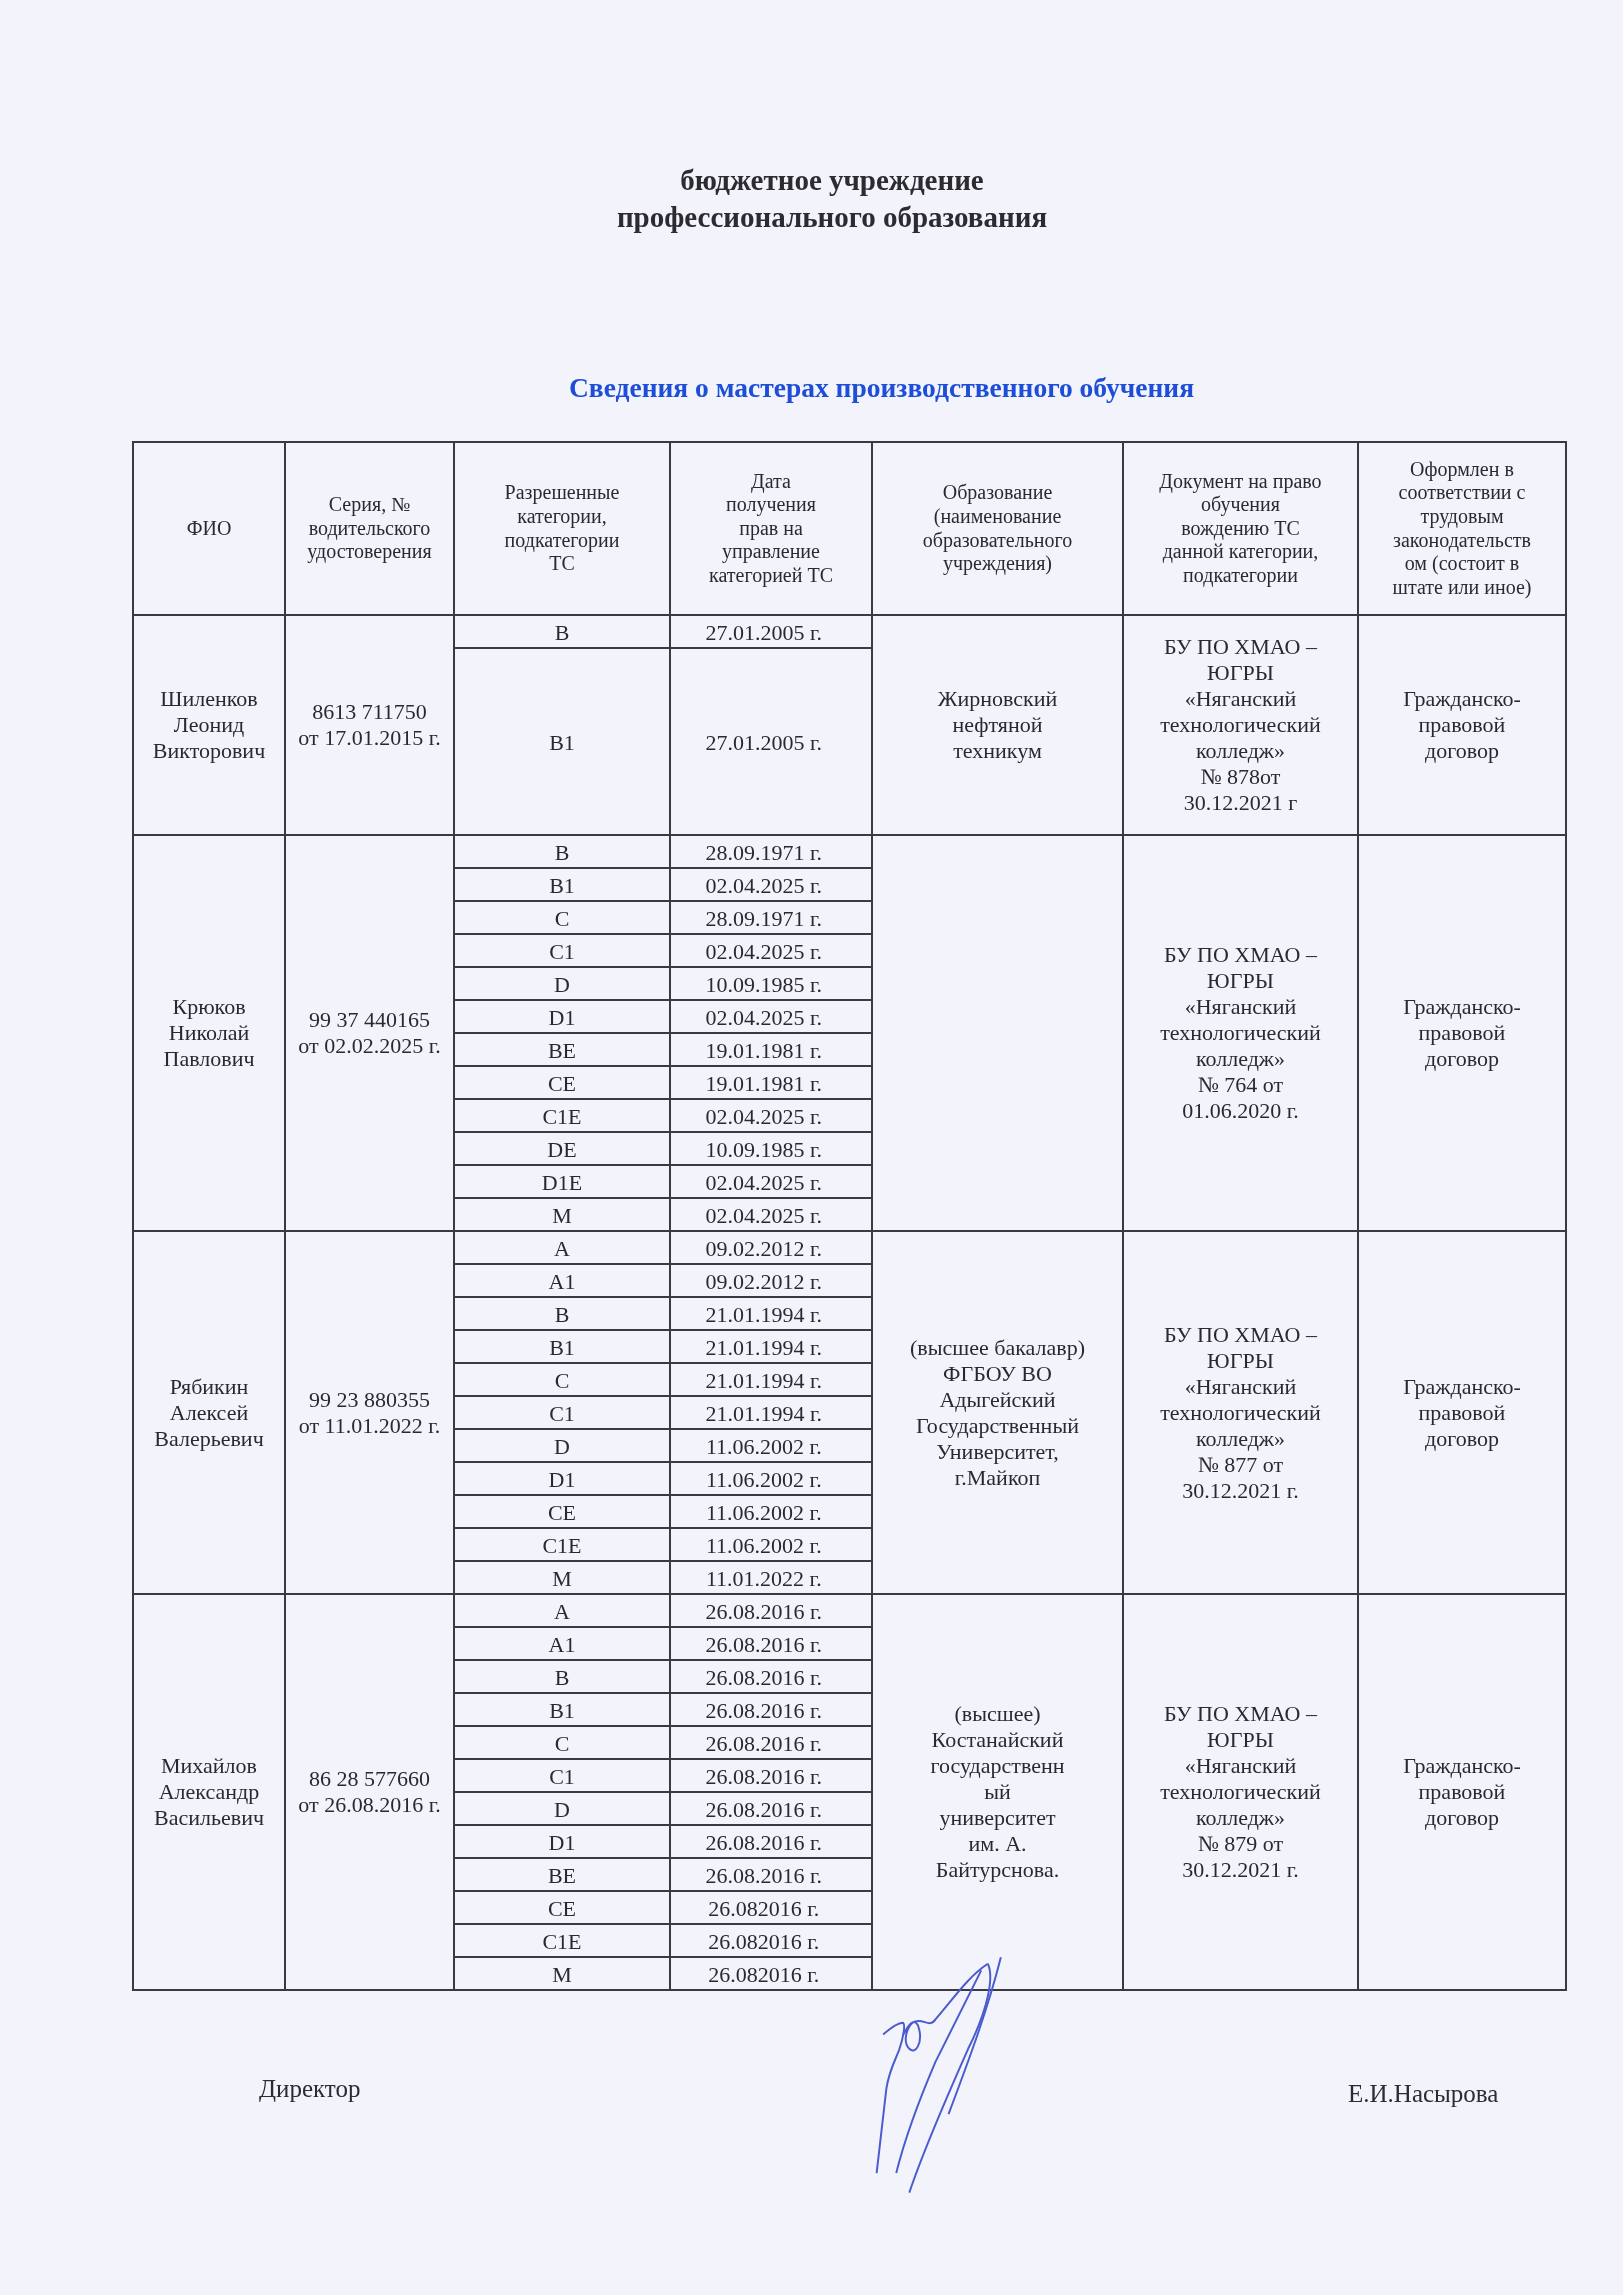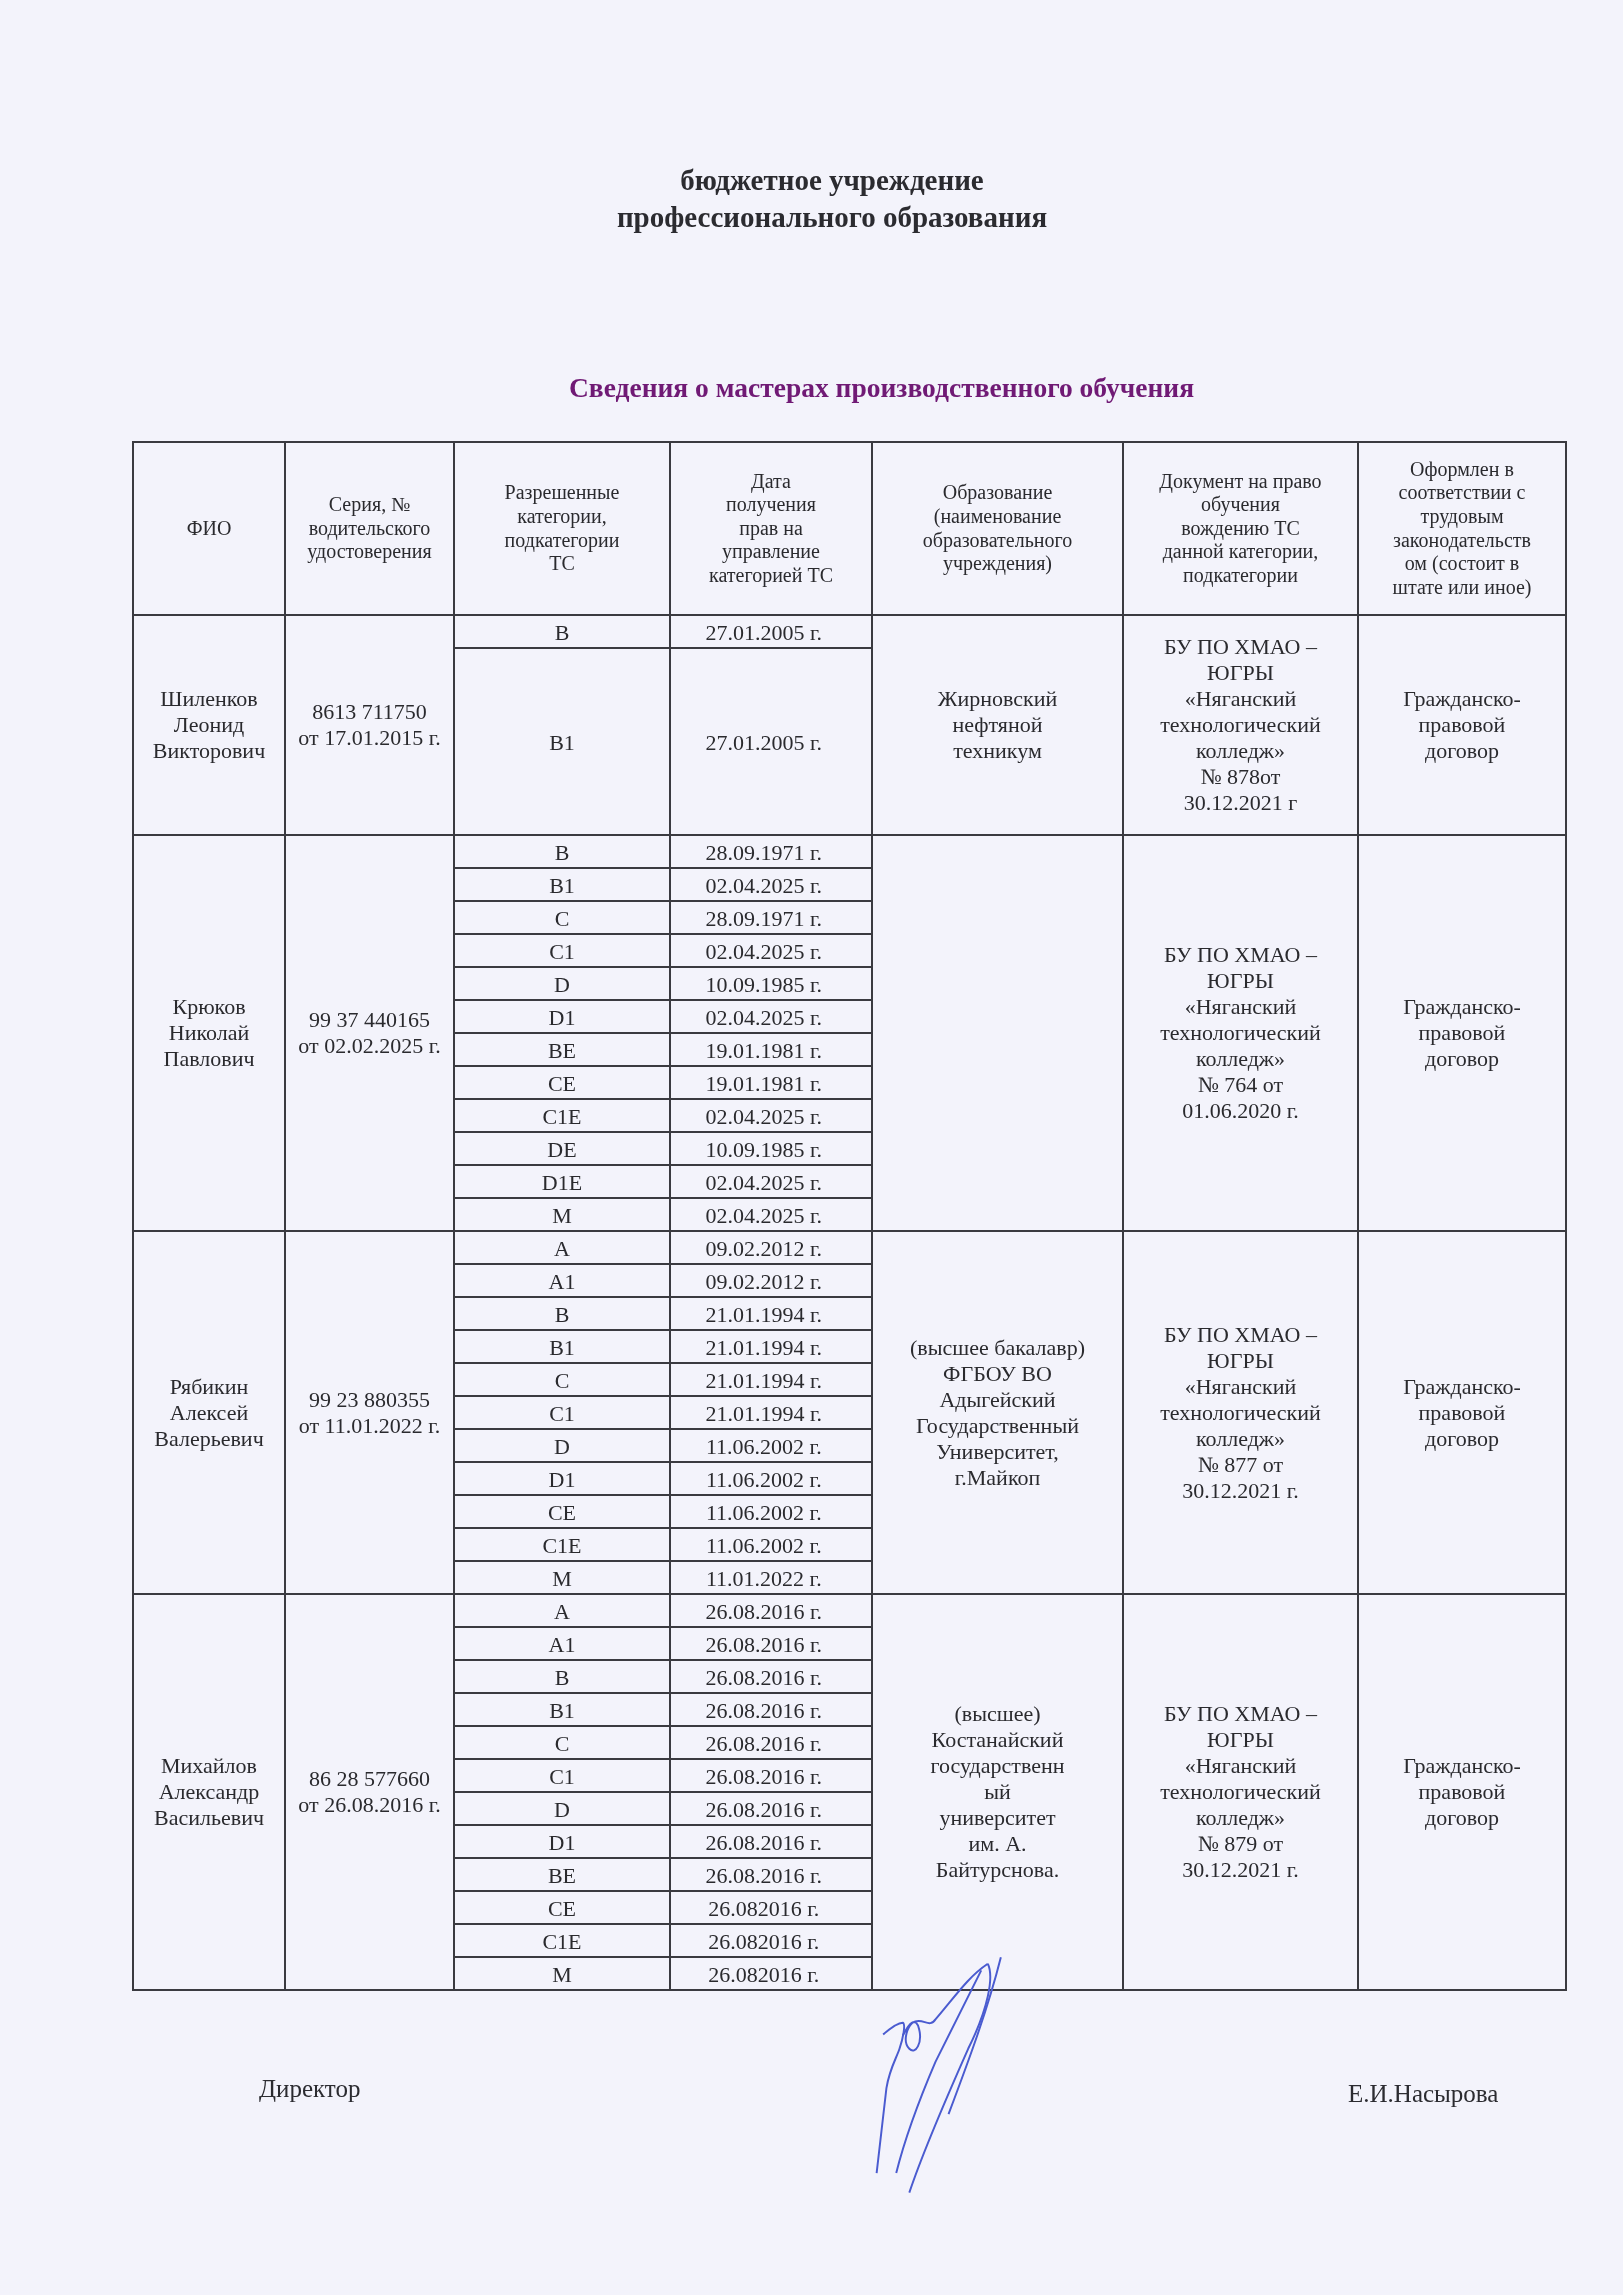--- a/index.html
+++ b/index.html
@@ -13,21 +13,21 @@
   }
   .org-header {
     position: absolute; left: 0; width: 1624px; top: 162px;
     text-align: center; font-weight: bold; font-size: 29px; line-height: 37px;
     color: #2b2b30;
     padding-left: 20px;
   }
   .org-header div { height: 37px; }
   .doc-title {
     position: absolute; left: 569px; top: 372px;
-    font-weight: bold; font-size: 27.5px; color: #701a75; white-space: nowrap;
+    font-weight: bold; font-size: 27.5px; color: #1d4ed8; white-space: nowrap;
   }
   table.main {
     position: absolute; left: 132px; top: 441px;
     border-collapse: collapse; table-layout: fixed;
     width: 1432px;
   }
   table.main td, table.main th {
     border: 2px solid #3a3a40;
     text-align: center; vertical-align: middle;
     font-weight: normal; font-size: 21.6px; line-height: 25px;

